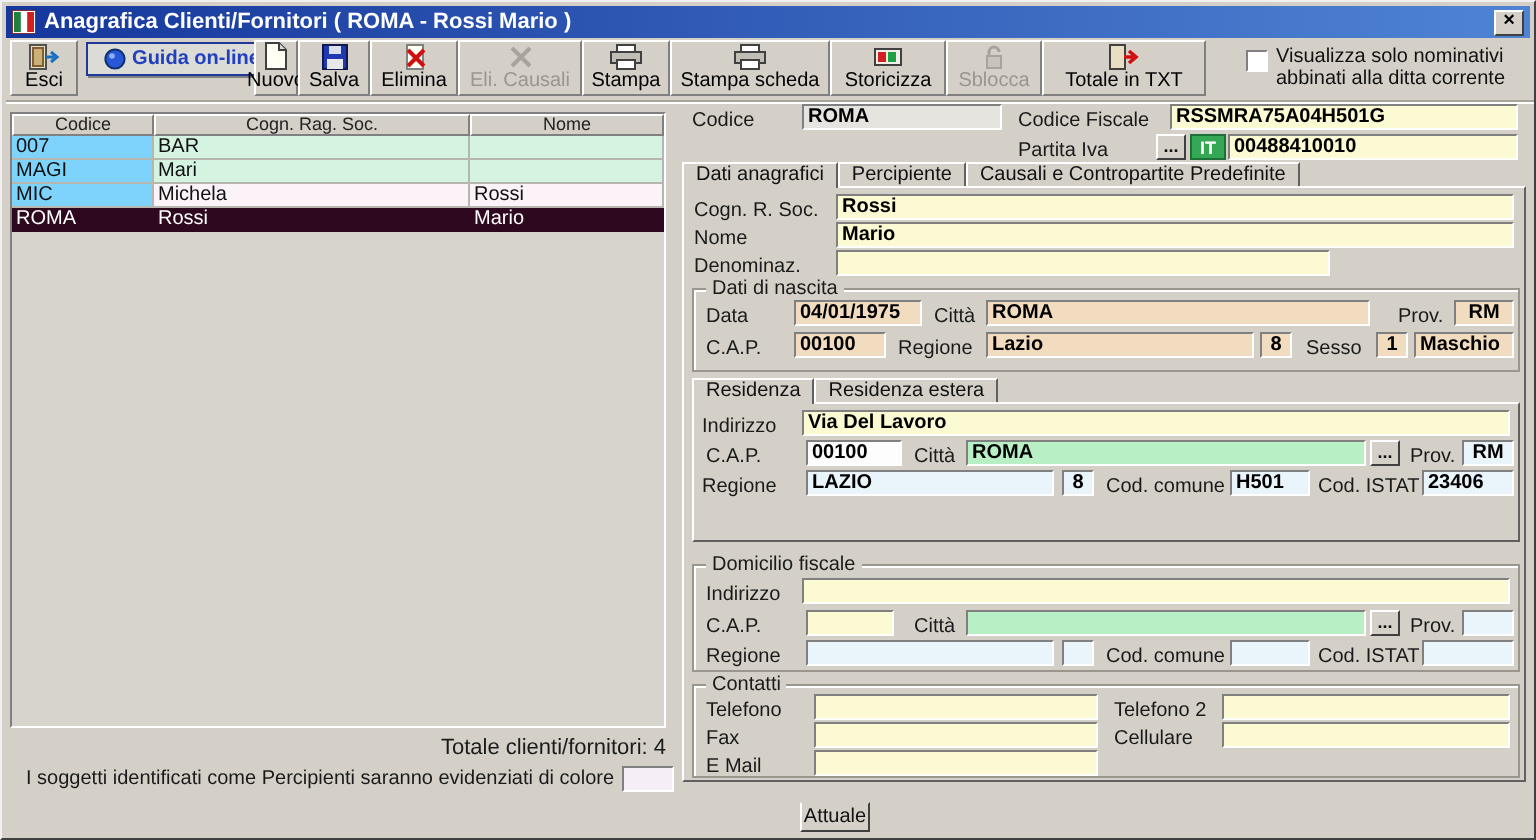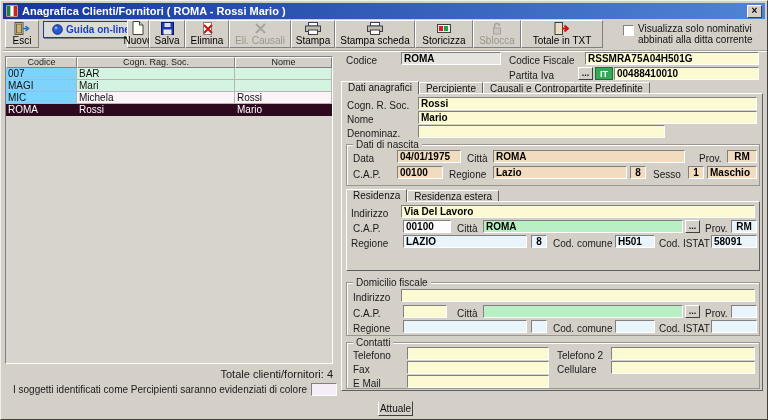--- a/index.html
+++ b/index.html
@@ -52,33 +52,33 @@
   .fld { position:absolute; height:13px; border:1px solid; border-color:#808080 #ffffff #ffffff #808080;
     font-size:10px; font-weight:bold; line-height:11px; padding:0 2px; white-space:nowrap; overflow:hidden; background:#fdfdfd; color:#000; }
   .yellow{background:#fcfad2;} .peach{background:#f2dcbf;} .green{background:#b9efc4;}
   .blue{background:#eaf4fb;} .gray{background:#e6e4de;} .white{background:#fdfdfd;}
   .browse { position:absolute; width:15px; height:13px; background:#d4d0c8; border:1px solid; border-color:#fff #404040 #404040 #fff;
     font-size:9px; font-weight:bold; line-height:10px; text-align:center; }
   .country { position:absolute; width:18px; height:13px; background:#35a855; color:#fff; font-size:9px; font-weight:bold;
     text-align:center; line-height:12px; border:1px solid #1d7038; }
 
   
-  .tabs { position:absolute; display:flex; align-items:flex-end; font-size:10px; height:13px; }
+  .tabs { position:absolute; display:flex; align-items:flex-start; font-size:10px; height:13px; }
   .tab { background:#d4d0c8; border:1px solid; border-color:#fff #606060 #d4d0c8 #fff; border-bottom:none;
     padding:0 6px; height:12px; line-height:11px; white-space:nowrap; color:#111; }
   .tab.active { height:13px; position:relative; z-index:3; }
 
   
   .panel { position:absolute; left:340px; top:92px; width:422px; height:298px; background:#d4d0c8;
     border:1px solid; border-color:#ffffff #606060 #606060 #ffffff; z-index:2; }
   .grp { position:absolute; border:1px solid #9a968e; box-shadow:1px 1px 0 #ffffff inset; }
   .grp-title { position:absolute; top:-6px; left:6px; background:#d4d0c8; padding:0 3px; font-size:10px; color:#1a1a1a; white-space:nowrap; }
   .subpanel { position:absolute; background:#d4d0c8; border:1px solid; border-color:#ffffff #606060 #606060 #ffffff; }
 
-  .bottomtab { position:absolute; left:377px; top:400px; width:35px; height:15px; background:#d4d0c8;
+  .bottomtab { position:absolute; left:399px; top:400px; width:35px; height:15px; background:#d4d0c8;
     border:1px solid; border-color:#fff #404040 #404040 #fff; border-top:1px solid #d4d0c8;
     font-size:10px; text-align:center; line-height:13px; z-index:3; }
   svg { display:block; }
 </style>
 </head>
 <body>
 
 <div class="window">
 
   <div class="titlebar">
@@ -298,21 +298,21 @@
       <span class="fld green" style="left:136px; top:18px; width:200px;">ROMA</span>
       <span class="browse" style="left:338px; top:18px;">...</span>
       <span class="lbl" style="left:358px; top:21px;">Prov.</span>
       <span class="fld blue" style="left:384px; top:18px; width:26px; text-align:center;">RM</span>
       <span class="lbl" style="left:4px; top:36px;">Regione</span>
       <span class="fld blue" style="left:56px; top:33px; width:124px;">LAZIO</span>
       <span class="fld blue" style="left:184px; top:33px; width:16px; text-align:center;">8</span>
       <span class="lbl" style="left:206px; top:36px;">Cod. comune</span>
       <span class="fld blue" style="left:268px; top:33px; width:40px;">H501</span>
       <span class="lbl" style="left:312px; top:36px;">Cod. ISTAT</span>
-      <span class="fld blue" style="left:364px; top:33px; width:46px;">58091</span>
+      <span class="fld blue" style="left:364px; top:33px; width:46px;">23406</span>
     </div>
 
     <div class="grp" style="left:4px; top:188px; width:414px; height:54px;">
       <span class="grp-title">Domicilio fiscale</span>
       <span class="lbl" style="left:6px; top:9px;">Indirizzo</span>
       <span class="fld yellow" style="left:54px; top:6px; width:354px;"></span>
       <span class="lbl" style="left:6px; top:25px;">C.A.P.</span>
       <span class="fld yellow" style="left:56px; top:22px; width:44px;"></span>
       <span class="lbl" style="left:110px; top:25px;">Città</span>
       <span class="fld green" style="left:136px; top:22px; width:200px;"></span>

